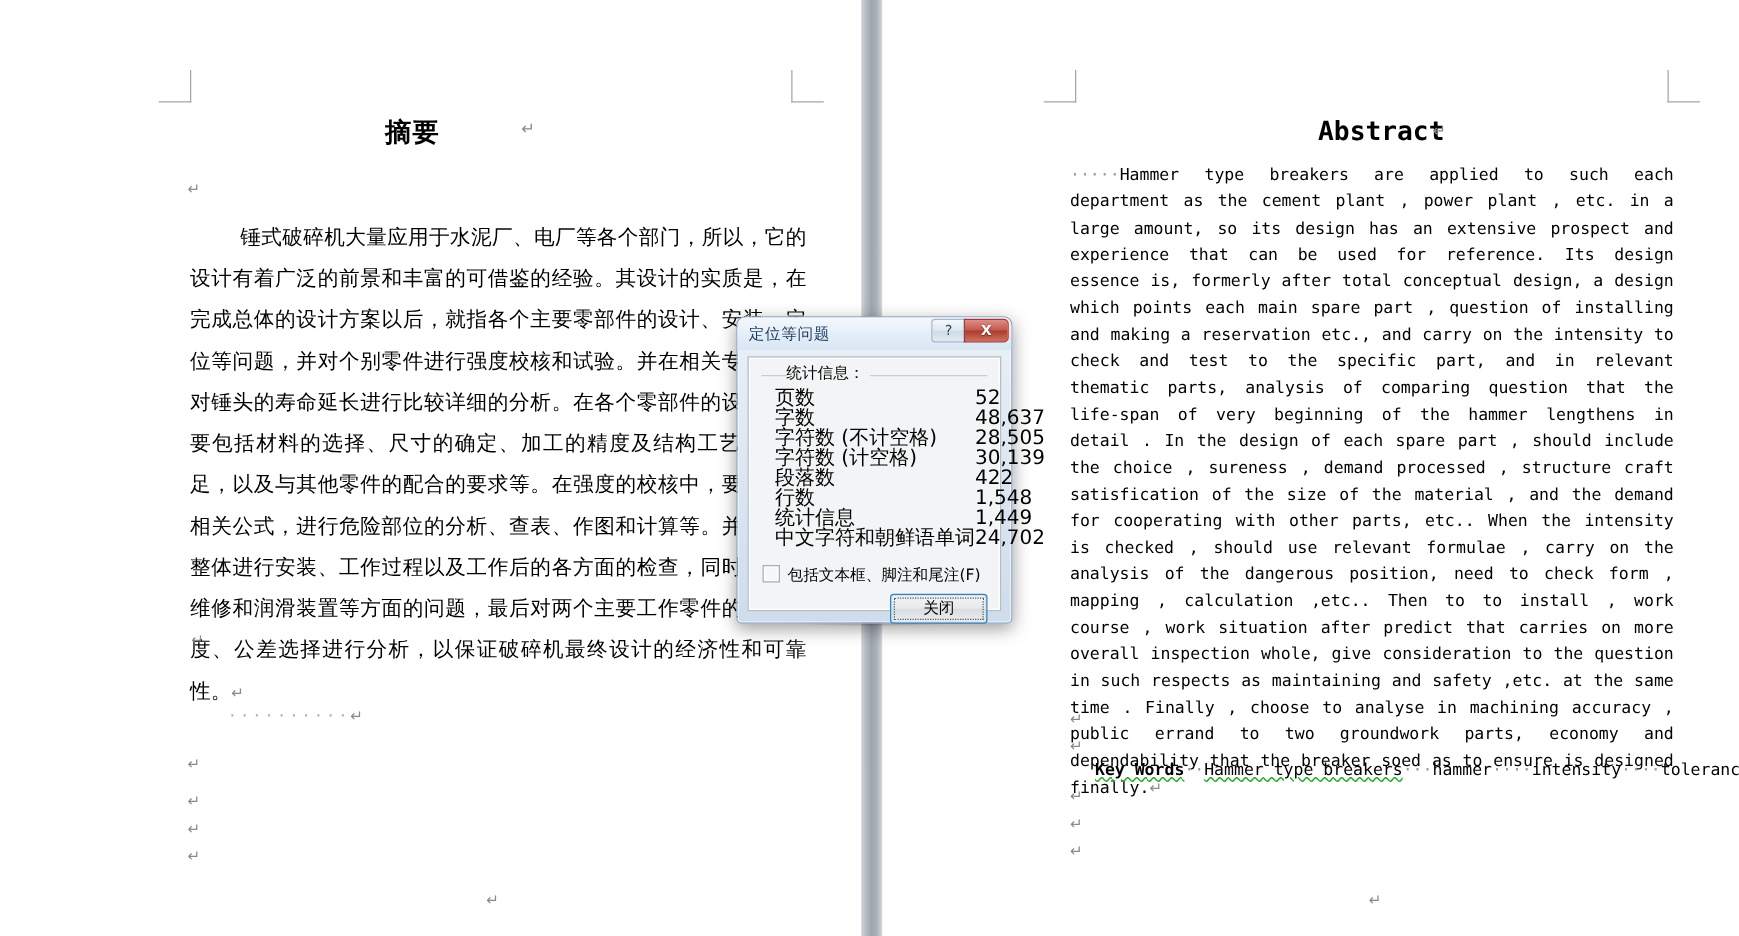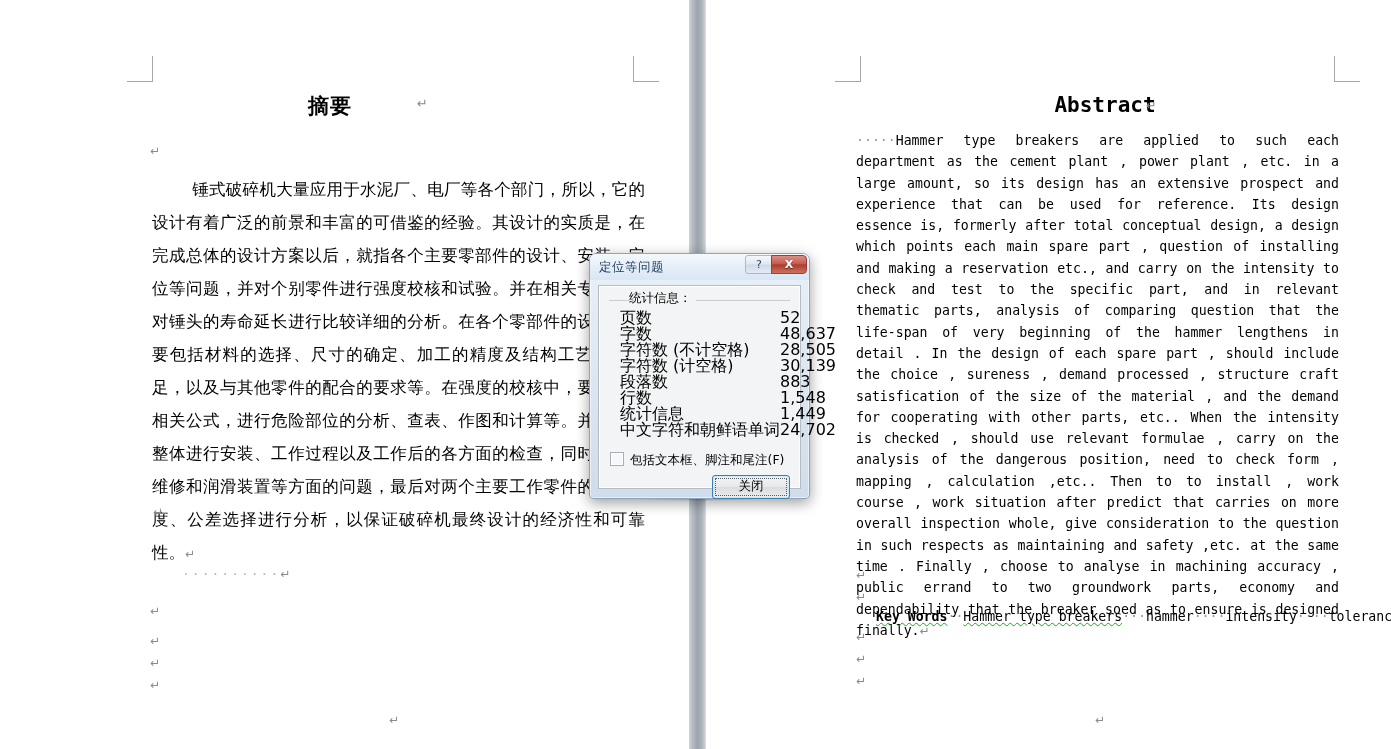--- a/index.html
+++ b/index.html
@@ -390,21 +390,21 @@
         <tr>
           <td class="label">字符数 (不计空格)</td>
           <td class="value">28,505</td>
         </tr>
         <tr>
           <td class="label">字符数 (计空格)</td>
           <td class="value">30,139</td>
         </tr>
         <tr>
           <td class="label">段落数</td>
-          <td class="value">883</td>
+          <td class="value">422</td>
         </tr>
         <tr>
           <td class="label">行数</td>
           <td class="value">1,548</td>
         </tr>
         <tr>
           <td class="label">统计信息</td>
           <td class="value">1,449</td>
         </tr>
         <tr>

